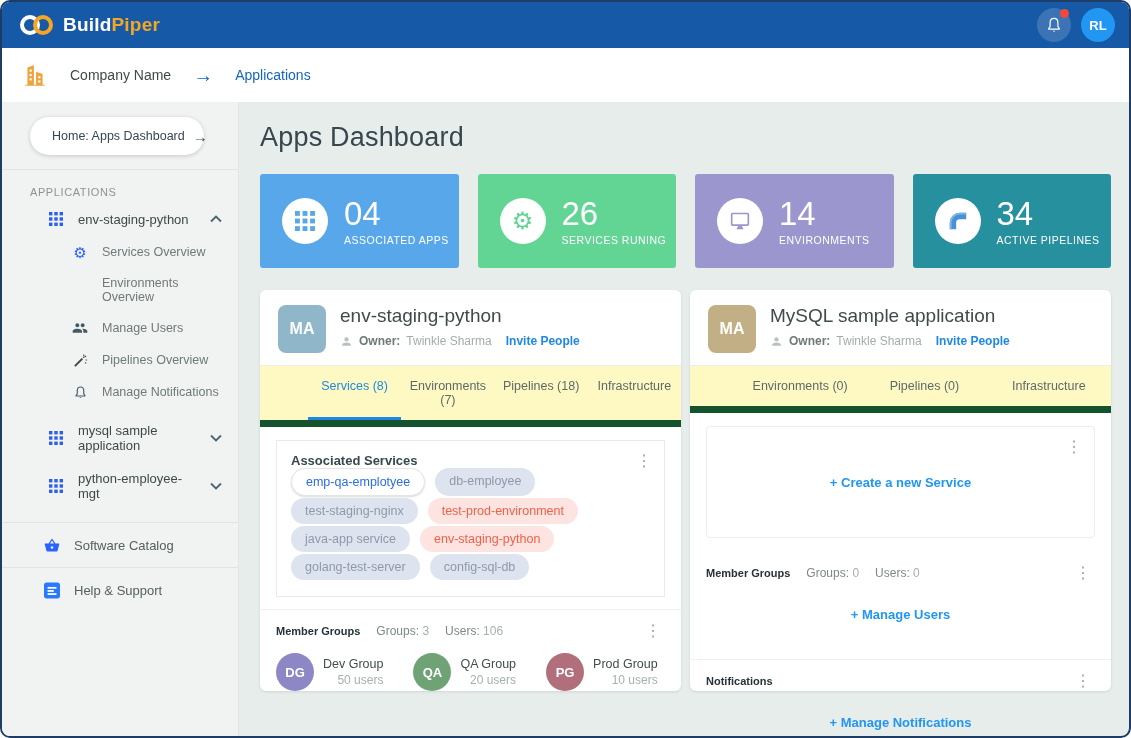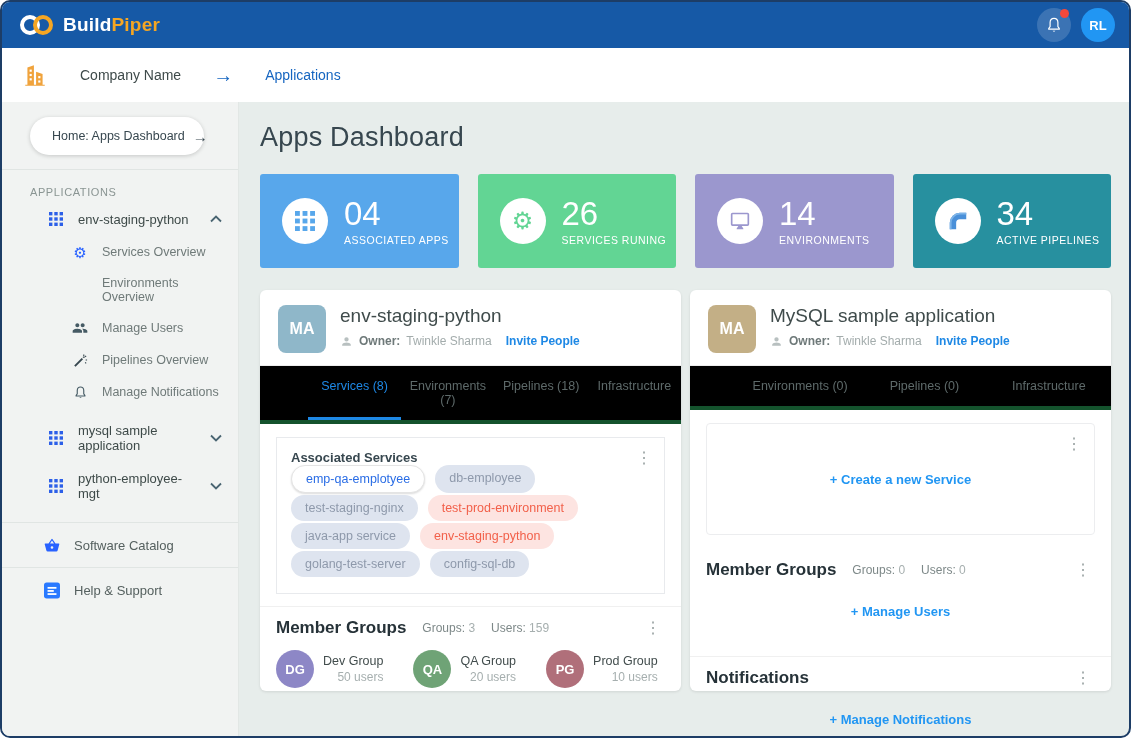--- a/index.html
+++ b/index.html
@@ -13,21 +13,21 @@
   .ring.orange { border-color:#F5A623; margin-left:-7px; }
   .brand { font-size:19px; font-weight:700; letter-spacing:.2px; }
   .brand .b1 { color:#ffffff; }
   .brand .b2 { color:#F5A623; }
   .topbar-right { margin-left:auto; display:flex; align-items:center; gap:10px; }
   .bell-btn { width:34px; height:34px; border-radius:50%; background:rgba(255,255,255,.16); display:flex; align-items:center; justify-content:center; position:relative; cursor:pointer; }
   .bell-dot { position:absolute; top:1px; right:2px; width:9px; height:9px; border-radius:50%; background:#F4483B; }
   .avatar-btn { width:34px; height:34px; border-radius:50%; background:#2196F3; color:#fff; font-size:13px; font-weight:700; display:flex; align-items:center; justify-content:center; cursor:pointer; }
 
   
-  .crumbbar { height:54px; background:#ffffff; display:flex; align-items:center; padding:0 20px; gap:32px; flex:0 0 auto; }
+  .crumbbar { height:54px; background:#ffffff; display:flex; align-items:center; padding:0 20px; gap:22px; flex:0 0 auto; }
   .crumb-company { font-size:14px; color:#3E4A4A; }
   .crumb-arrow { color:#1565C0; font-size:20px; font-weight:700; }
   .crumb-current { font-size:14px; color:#1565C0; cursor:pointer; }
 
   
   .body-row { flex:1; display:flex; min-height:0; }
   .sidebar { width:237px; flex:0 0 auto; display:flex; flex-direction:row; background:#E7EDEB; }
   .sidebar-top { background:#F1F3F2; border-right:1px solid #E2E7E5; padding-bottom:18px; }
   .home-pill { margin:15px 0 14px 28px; width:174px; height:38px; background:#fff; border-radius:19px; box-shadow:0 1px 4px rgba(0,0,0,.18); display:flex; align-items:center; gap:8px; padding:0 14px; cursor:pointer; }
   .home-pill .hp-label { font-size:12.5px; color:#37474F; white-space:nowrap; }
@@ -63,39 +63,39 @@
   .app-card { flex:1; background:#fff; border-radius:6px; box-shadow:0 1px 3px rgba(0,0,0,.10); height:401px; display:flex; flex-direction:column; }
   .card-head { padding:15px 18px 12px 18px; display:flex; gap:14px; }
   .card-avatar { width:48px; height:48px; border-radius:8px; color:#fff; font-size:16px; font-weight:700; display:flex; align-items:center; justify-content:center; flex:0 0 auto; }
   .av-steel { background:#8FB7C9; } .av-tan { background:#C3AF86; }
   .card-title { font-size:19px; color:#3F4B4B; }
   .owner-row { display:flex; align-items:center; gap:6px; margin-top:7px; }
   .owner-label { font-size:12px; color:#6E7979; font-weight:700; }
   .owner-name { font-size:12px; color:#A3ACAC; }
   .invite-link { font-size:12px; color:#1E88E5; font-weight:700; margin-left:8px; cursor:pointer; }
 
-  .tabs-row { display:flex; border-top:1px solid #EDEDED; border-bottom:4px solid #14532d; background:#000000;padding-left:48px; }
+  .tabs-row { display:flex; border-top:1px solid #EDEDED; border-bottom:7px solid #14532d; background:#fef9c3;padding-left:48px; }
   .tab { flex:1; text-align:center; padding:13px 0 10px 0; font-size:12.5px; color:#5E6A6A; cursor:pointer; border-bottom:3px solid transparent; }
   .tab.active { color:#1E88E5; border-bottom-color:#1E88E5; }
 
   .card-content { padding:13px 16px 0 16px; }
   .assoc-box { border:1px solid #E8EAED; border-radius:0; padding:12px 14px 16px 14px; position:relative; }
   .box-title { font-size:13px; font-weight:700; color:#37474F; }
   .kebab { color:#9AA3A3; font-size:16px; line-height:1; cursor:pointer; padding:2px 4px; }
   .kebab.abs { position:absolute; top:10px; right:8px; }
   .chips { display:flex; flex-wrap:wrap; gap:2px 10px; }
   .chip { border-radius:15px; padding:6px 14px; font-size:12.5px; white-space:nowrap; cursor:pointer; }
   .chip.default { background:#DEE4EF; color:#8E99AB; }
   .chip.selected { background:#fff; color:#2A6DE5; border:1px solid #E4E4E4; box-shadow:0 1px 2px rgba(0,0,0,.14); }
   .chip.danger { background:#FDE4E1; color:#F2604A; }
 
   .section { padding:11px 16px 10px 16px; }
   .section.bordered { border-top:1px solid #F0F0F0; margin-top:12px; }
   .sec-head { display:flex; align-items:center; }
-  .sec-title { font-size:17px; font-weight:700; color:#263238; }
+  .sec-title { font-size:11px; font-weight:700; color:#263238; }
   .sec-meta { font-size:12px; color:#7D8888; margin-left:16px; }
   .sec-meta .val { color:#A6AFAF; }
   .sec-head .kebab { margin-left:auto; }
   .groups-row { display:flex; gap:30px; margin-top:12px;text-align:right; }
   .group-item { display:flex; align-items:center; gap:9px; }
   .group-circle { width:38px; height:38px; border-radius:50%; color:#fff; font-size:13px; font-weight:700; display:flex; align-items:center; justify-content:center; }
   .gc-purple { background:#8D87C6; } .gc-green { background:#6FA376; } .gc-rose { background:#B06F7A; }
   .group-name { font-size:12.5px; color:#424D4D; }
   .group-users { font-size:12px; color:#A6AFAF; margin-top:2px; }
 
@@ -385,21 +385,21 @@
                 <span class="chip danger">env-staging-python</span>
                 <span class="chip default">golang-test-server</span>
                 <span class="chip default">config-sql-db</span>
               </div>
             </div>
           </div>
           <div class="section bordered">
             <div class="sec-head">
               <span class="sec-title">Member Groups</span>
               <span class="sec-meta"><span>Groups:</span> <span class="val">3</span></span>
-              <span class="sec-meta"><span>Users:</span> <span class="val">159</span></span>
+              <span class="sec-meta"><span>Users:</span> <span class="val">106</span></span>
               <span class="kebab">⋮</span>
             </div>
             <div class="groups-row">
               <div class="group-item">
                 <div class="group-circle gc-purple">DG</div>
                 <div>
                     <div class="group-name">Dev Group</div>
                     <div class="group-users">50 users</div>
                   </div>
               </div>

